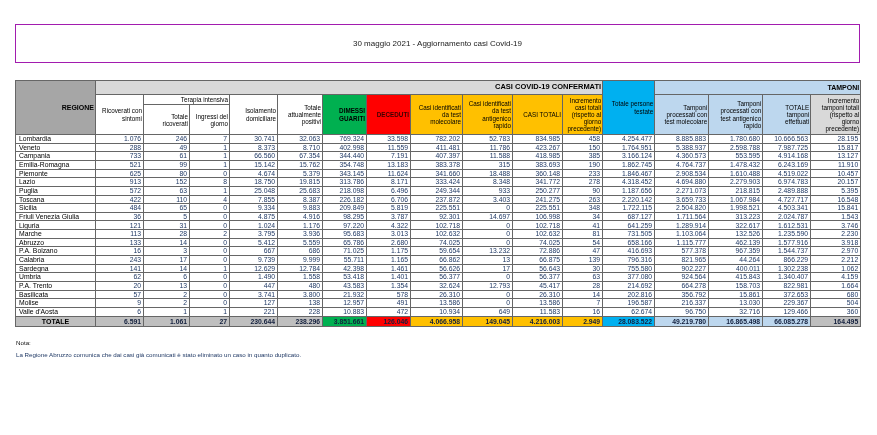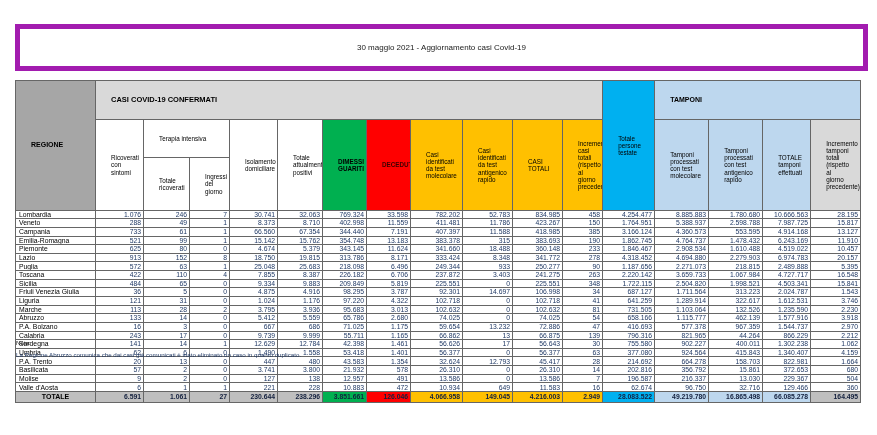--- a/index.html
+++ b/index.html
@@ -3,35 +3,35 @@
 <meta charset="utf-8">
 <style>
   html,body{margin:0;padding:0}
   body{
     width:877px;height:435px;position:relative;background:#ffffff;
     font-family:"Liberation Sans",sans-serif;color:#000;
     -webkit-font-smoothing:antialiased;
   }
   .title-box{
     position:absolute;left:15px;top:24px;width:843px;height:37px;
-    border:5px solid #a21caf;background:#fff;
+    border:1px solid #a21caf;background:#fff;
     display:flex;flex-direction:column;justify-content:space-evenly;
     text-align:center;
   }
   .title-box div{font-size:8px;line-height:9px;color:#1a1a1a}
   table.covid{
     position:absolute;left:15px;top:80px;width:845px;
     border-collapse:collapse;table-layout:fixed;
   }
   table.covid th, table.covid td{
     border:1px solid #666;overflow:hidden;vertical-align:middle;
   }
   th{
-    font-weight:normal;font-size:6.3px;line-height:1.12;text-align:left;
-    padding:15px;color:#000;white-space:normal;
+    font-weight:normal;font-size:6.3px;line-height:1.12;text-align:right;
+    padding:1px;color:#000;white-space:normal;
   }
   .h-regione{background:#a6a6a6;font-weight:bold;font-size:7px}
   .h-strip{background:#d9d9d9;font-weight:bold;font-size:7.5px}
   .h-white{background:#ffffff}
   .h-green{background:#00b050;font-weight:bold}
   .h-red{background:#ff0000;font-weight:bold;color:#3d0000}
   .h-yellow{background:#ffc000}
   .h-cyan{background:#00b0f0}
   .h-bluestrip{background:#bdd7ee;font-weight:bold;font-size:7px}
   .h-blue{background:#bdd7ee}

